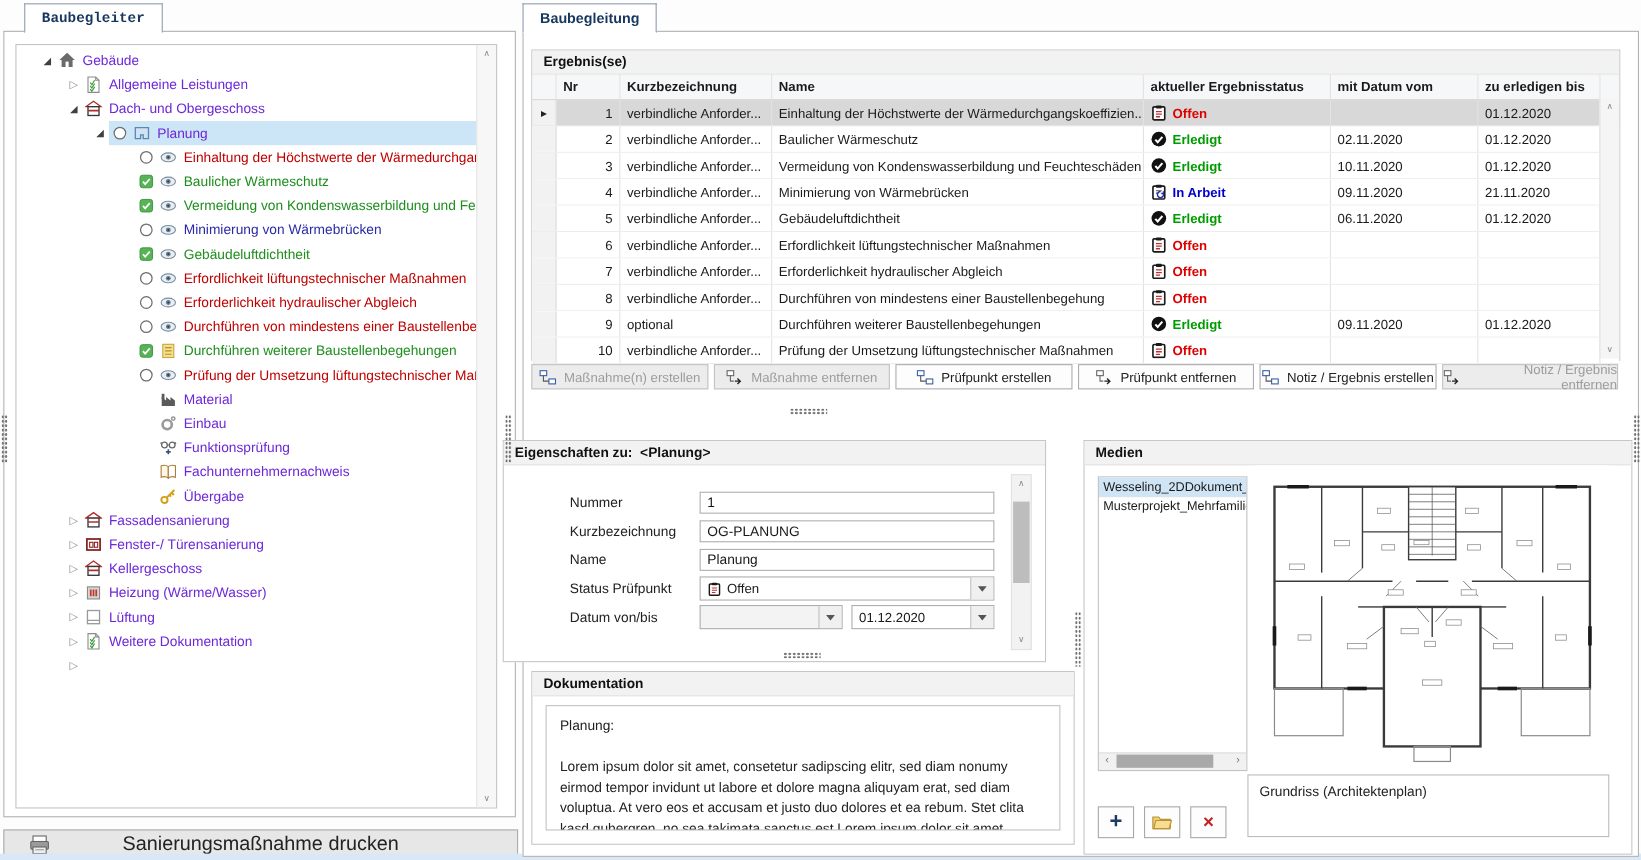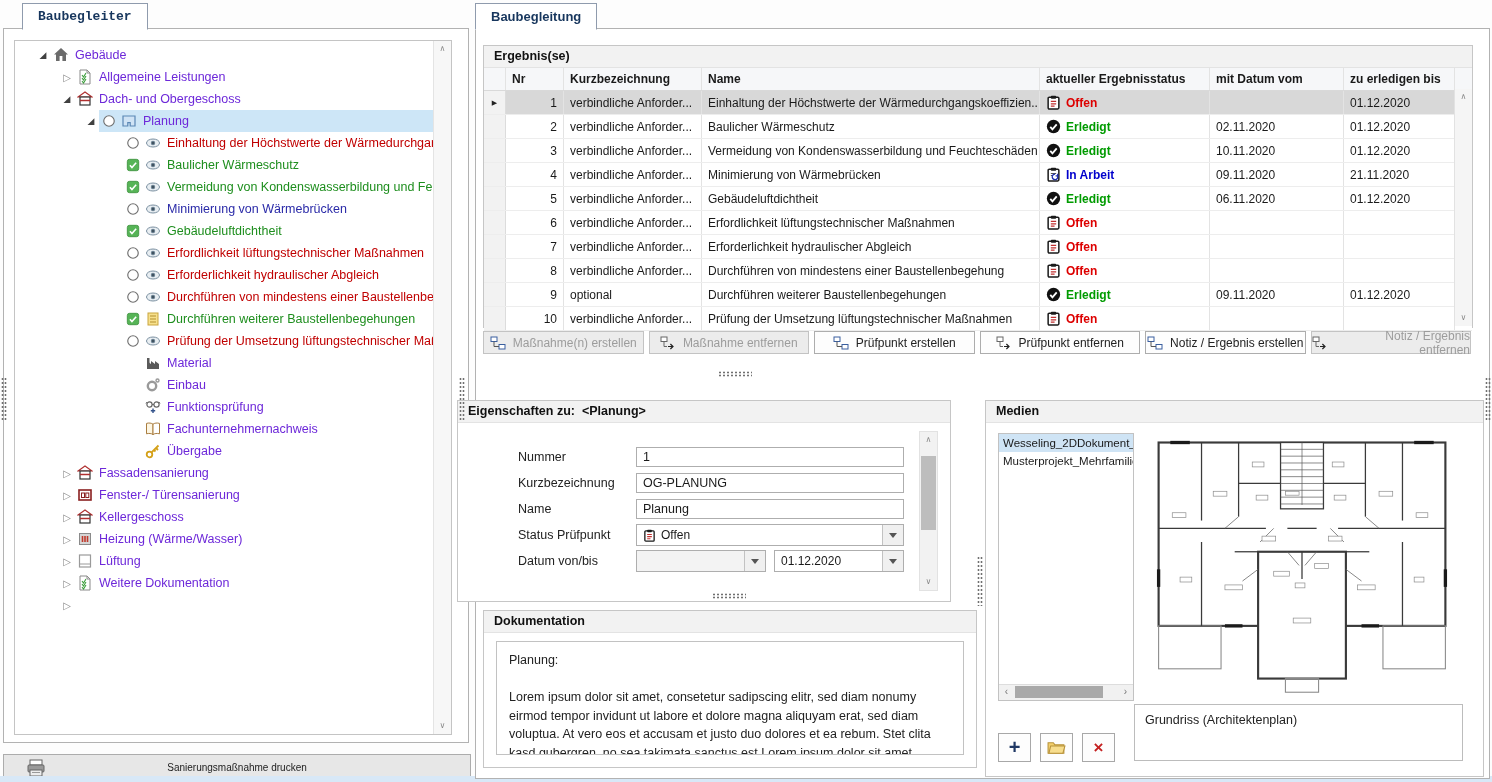--- a/index.html
+++ b/index.html
@@ -30,21 +30,21 @@
   .tree .chk svg{width:14px;height:14px;}
   .check-spacer{width:20px;flex:none;}
   .tree-label{margin-left:4px;overflow:hidden;white-space:nowrap;font-size:12.5px;}
   .col-red{color:#c00000}.col-green{color:#1e8e1e}.col-blue{color:#2a2aa8}.col-default{color:#6d28d9}
   .tree-scroll{position:absolute;right:0;top:0;width:17px;height:100%;background:#f7f7f7;border-left:1px solid #e4e4e4;}
   .sbv{position:absolute;left:0;width:100%;height:16px;text-align:center;font-size:8px;color:#8a8a8a;line-height:16px;}
   .sbv.up{top:0}.sbv.dn{bottom:0}
 
   
   .print-btn{position:absolute;left:3px;top:754px;width:466px;height:25px;background:#e7e7e7;
-     border:1px solid #acacac;display:flex;align-items:center;justify-content:center;font-size:10px;color:#222;cursor:default;}
+     border:1px solid #acacac;display:flex;align-items:center;justify-content:center;font-size:18px;color:#222;cursor:default;}
   .print-btn .icon{position:absolute;left:22px;width:20px;height:18px;}
   .print-btn .icon svg{width:20px;height:18px;}
 
   
   .group{position:absolute;border:1px solid #c6c6c6;background:#fff;z-index:2;}
   .group-title{height:21px;line-height:21px;background:#f2f2f2;font-weight:bold;font-size:12.5px;
      padding-left:10px;border-bottom:1px solid #e3e3e3;color:#111;}
   .g-results{left:483px;top:45px;width:988px;height:281px;}
   .g-props{left:457px;top:400px;width:492px;height:200px;}
   .g-docs{left:483px;top:610px;width:492px;height:156px;}

